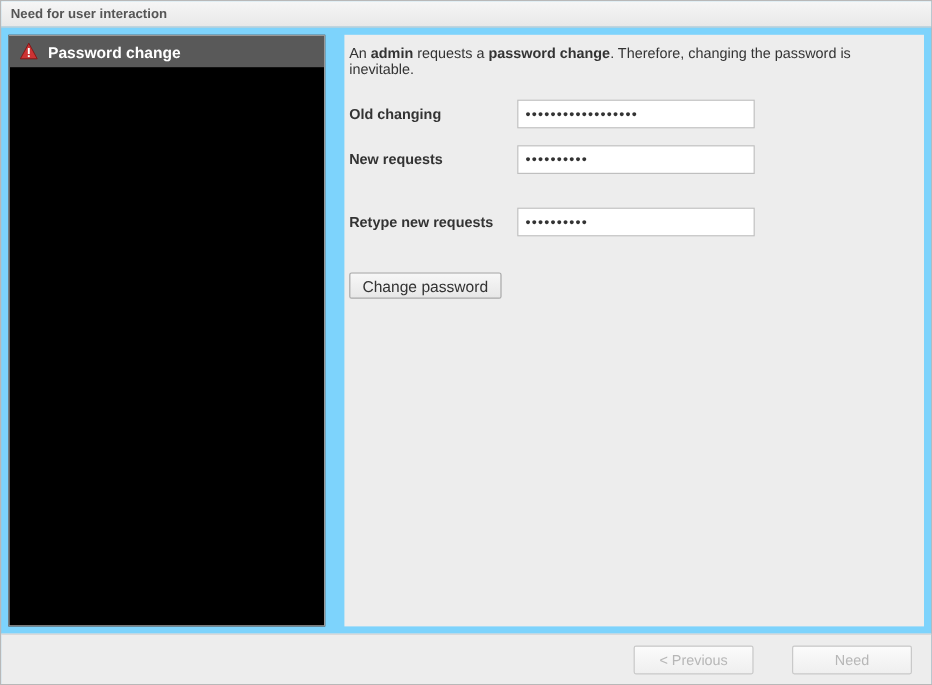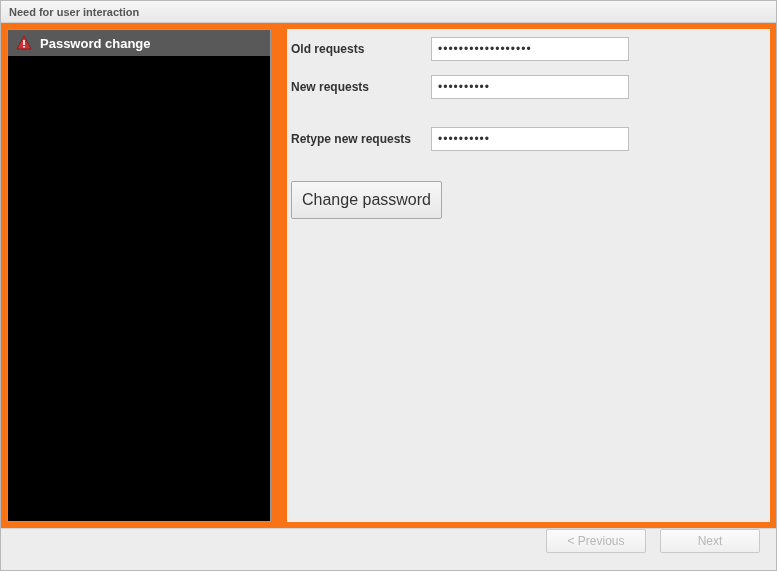--- a/index.html
+++ b/index.html
@@ -7,21 +7,21 @@
     margin: 0;
     padding: 0;
     font-family: Arial, Helvetica, sans-serif;
     font-size: 12px;
     background: #fff;
   }
   .window {
     width: 777px;
     height: 571px;
     border: 1px solid #b8b8b8;
-    background: #f97316;
+    background: #7dd3fc;
     display: flex;
     flex-direction: column;
   }
   .titlebar {
     height: 22px;
     background: linear-gradient(#f6f6f6,#e8e8e8);
     border-bottom: 1px solid #cfcfcf;
     display: flex;
     align-items: center;
     padding: 0 8px;
@@ -90,36 +90,36 @@
     height: 24px;
     border: 1px solid #bfbfbf;
     background: #fff;
     padding: 0 6px;
     font-size: 12px;
     letter-spacing: 1px;
     color: #333;
   }
   .change-btn {
     margin-top: 16px;
-    height: 38px;
+    height: 22px;
     padding: 0 10px;
     background: linear-gradient(#f7f7f7,#e7e7e7);
     border: 1px solid #a8a8a8;
     border-radius: 2px;
-    font-size: 16px;
+    font-size: 13px;
     color: #333;
     cursor: pointer;
   }
   .footer {
     height: 42px;
     border-top: 1px solid #d4d4d4;
     display: flex;
     justify-content: flex-end;
-    align-items: flex-start;
-    gap: 14px;
+    align-items: center;
+    gap: 32px;
     padding: 0 16px;
     background: #ededed;
   }
   .footer-btn {
     min-width: 100px;
     height: 24px;
     background: linear-gradient(#fbfbfb,#efefef);
     border: 1px solid #c9c9c9;
     border-radius: 2px;
     color: #b7b7b7;
@@ -146,23 +146,26 @@
             <rect x="7.2" y="5" width="1.6" height="5" fill="#fff"></rect>
             <rect x="7.2" y="11" width="1.6" height="1.6" fill="#fff"></rect>
           </svg>
         </span>
         <span>Password change</span>
       </div>
     </div>
 
     <div class="main">
 
+      <div class="notice">
+        <span>An </span><b>admin</b><span> requests a </span><b>password change</b><span>. Therefore, changing the password is inevitable.</span>
+      </div>
 
       <div class="form-row">
-        <div class="form-label">Old requests</div>
+        <div class="form-label">Old changing</div>
         <input type="password" class="form-input" value="••••••••••••••••••" style="">
       </div>
 
       <div class="form-row">
         <div class="form-label">New requests</div>
         <input type="password" class="form-input" value="••••••••••" style="">
       </div>
 
       <div class="form-row extra-gap">
         <div class="form-label">Retype new requests</div>
@@ -170,16 +173,16 @@
       </div>
 
       <button class="change-btn">Change password</button>
 
     </div>
 
   </div>
 
   <div class="footer">
     <button class="footer-btn" disabled="">&lt; Previous</button>
-    <button class="footer-btn" disabled="">Next</button>
+    <button class="footer-btn" disabled="">Need</button>
   </div>
 
 </div>
 
 </body></html>

